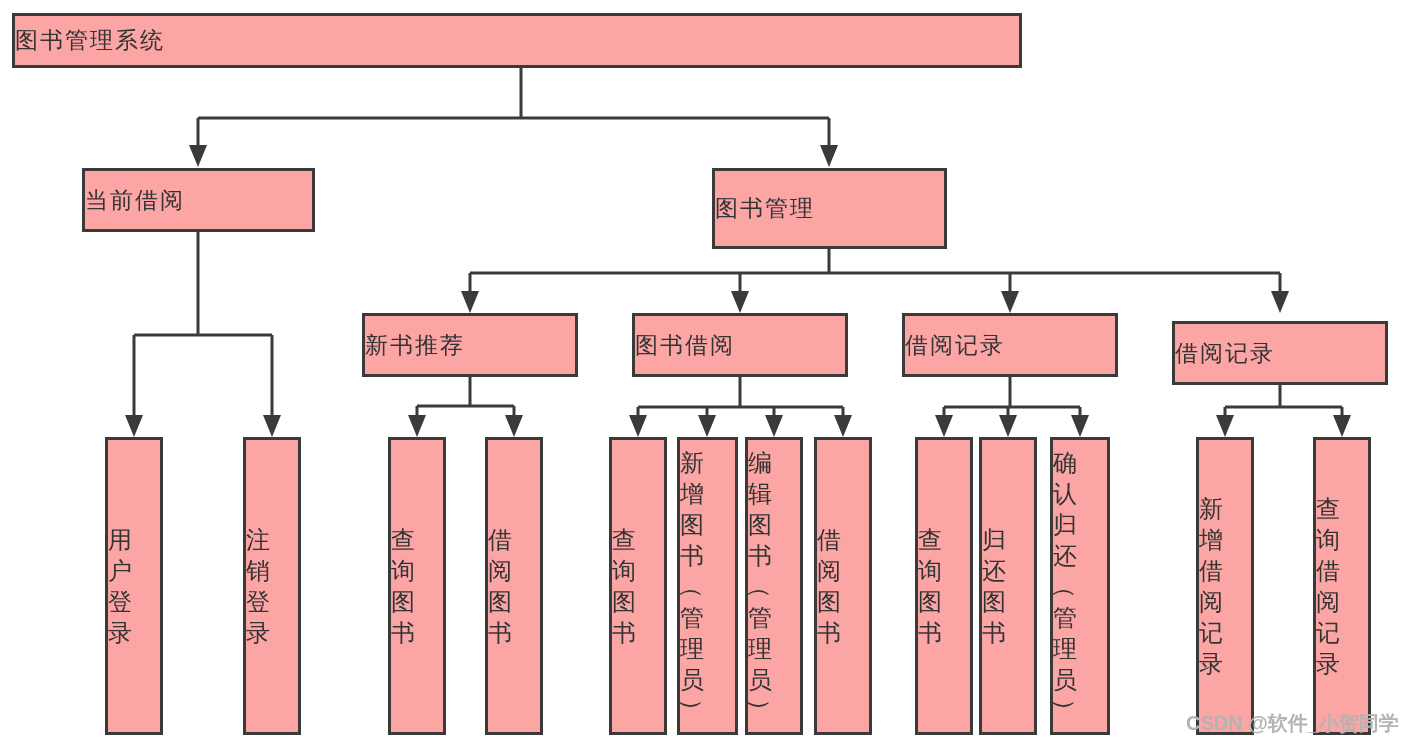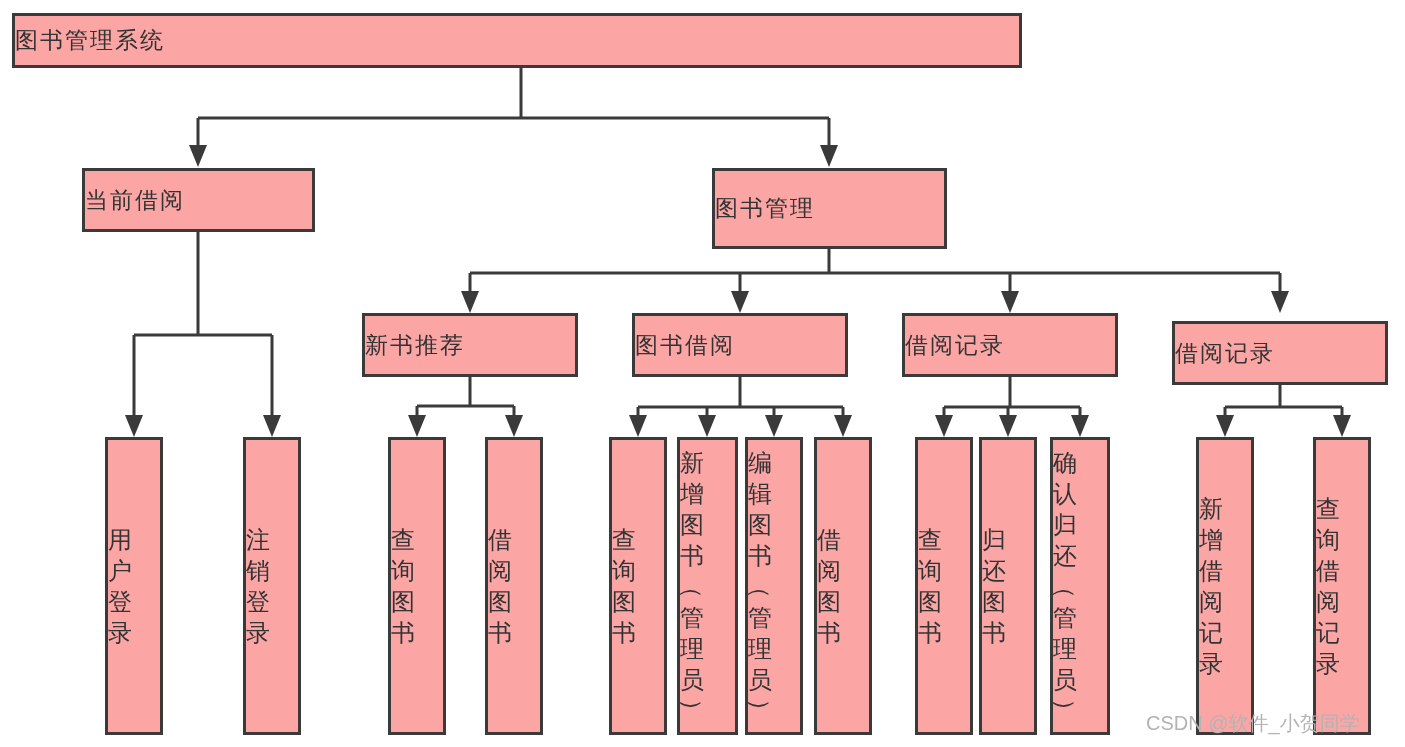--- a/index.html
+++ b/index.html
@@ -18,22 +18,22 @@
   }
   .box .lbl{
     color:#333333;font-size:23px;letter-spacing:2px;white-space:nowrap;
   }
   .vtext{
     color:#333333;font-size:24px;display:block;
   }
   .vchar{display:block;height:31px;line-height:31px;width:100%;text-align:center;}
   .vchar.rot{transform:rotate(90deg);}
   .watermark{
-    position:absolute;left:1146px;top:710px;z-index:5;
-    color:#b3b3b3;font-size:20px;white-space:nowrap;
+    position:absolute;left:1186px;top:710px;z-index:5;
+    color:#b3b3b3;font-size:20px;white-space:nowrap;font-weight:bold;
   }
 </style>
 </head>
 <body>
 
 <div class="canvas">
 
   <svg class="wires" width="1405" height="747" viewBox="0 0 1405 747">
     <g stroke="#3a3a3a" stroke-width="3" fill="none">
       <path d="M521,66 V118 M198,118 H829 M198,118 V146 M829,118 V146"></path>

